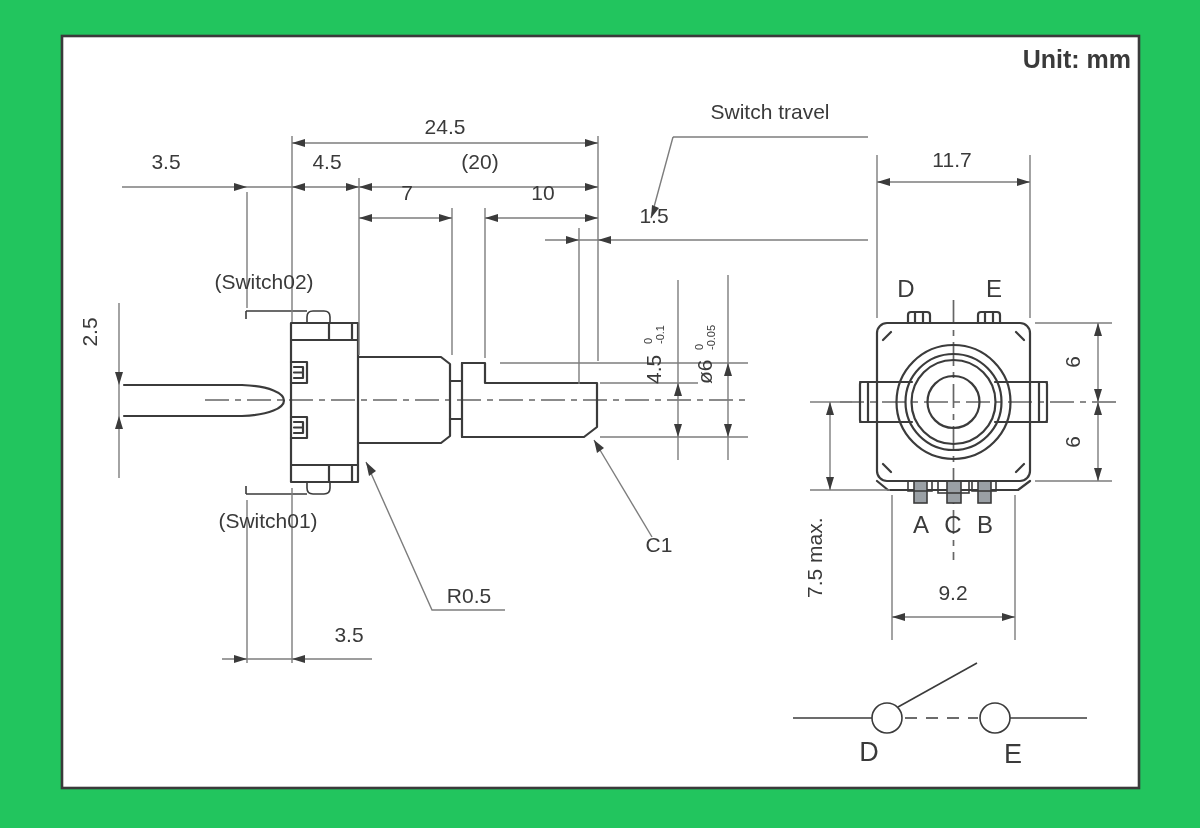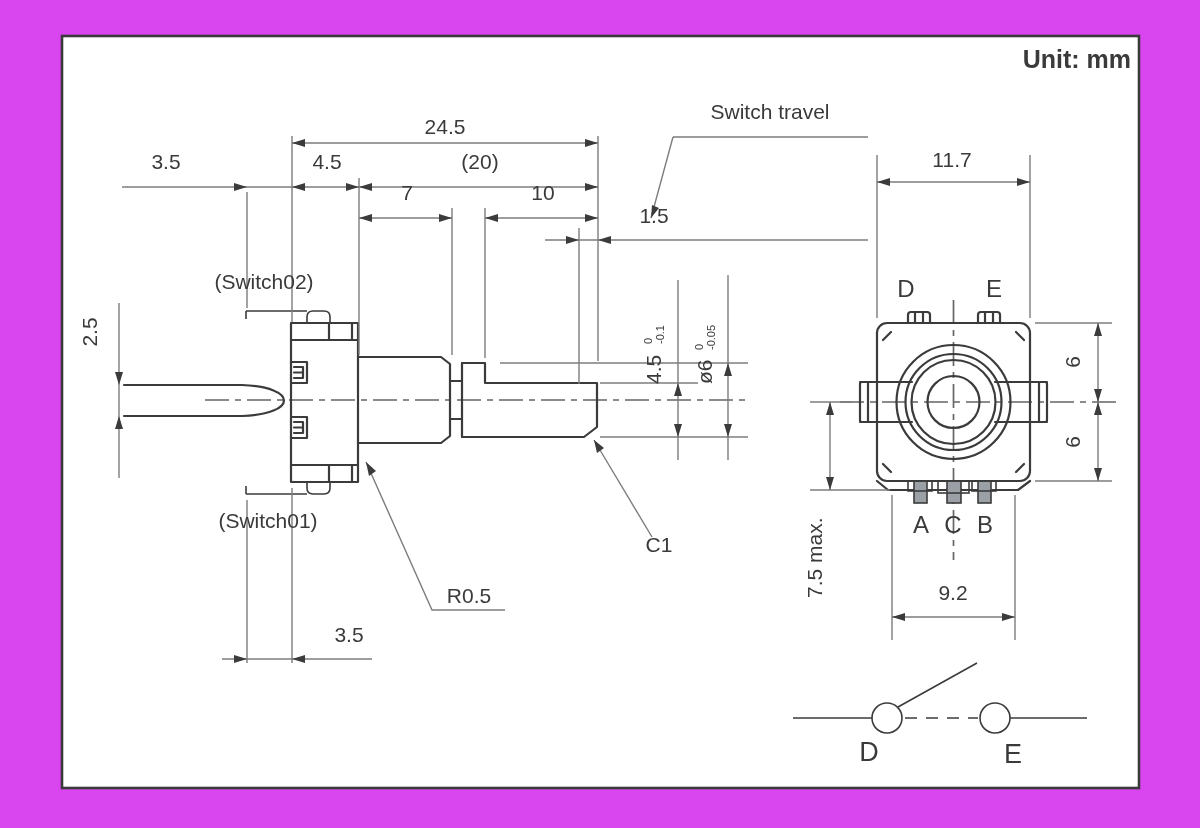--- a/index.html
+++ b/index.html
@@ -1,16 +1,16 @@
 <!DOCTYPE html>
 <html><head>
 <meta charset="utf-8">
 <style>
   html,body{margin:0;padding:0;background:#ffffff;}
-  .page{position:relative;width:1200px;height:828px;background:#d946ef;font-family:"Liberation Sans",sans-serif;}
+  .page{position:relative;width:1200px;height:828px;background:#22c55e;font-family:"Liberation Sans",sans-serif;}
   svg{position:absolute;left:0;top:0;}
   text{fill:#3a3a3a;font-family:"Liberation Sans",sans-serif;}
   .obj{stroke:#3b3b3b;stroke-width:2.2;fill:none;stroke-linecap:round;stroke-linejoin:round;}
   .thin{stroke:#3b3b3b;stroke-width:1.6;fill:none;}
   .dim{stroke:#7d7d7d;stroke-width:1.4;fill:none;}
   .cl{stroke:#666;stroke-width:1.7;fill:none;stroke-dasharray:24 6 6 6;}
   .arr{fill:#3b3b3b;stroke:none;}
   .pin{fill:#9aa0a5;stroke:#3b3b3b;stroke-width:1.6;}
   .dimtxt{font-size:21px;}
   .bigtxt{font-size:24px;}

